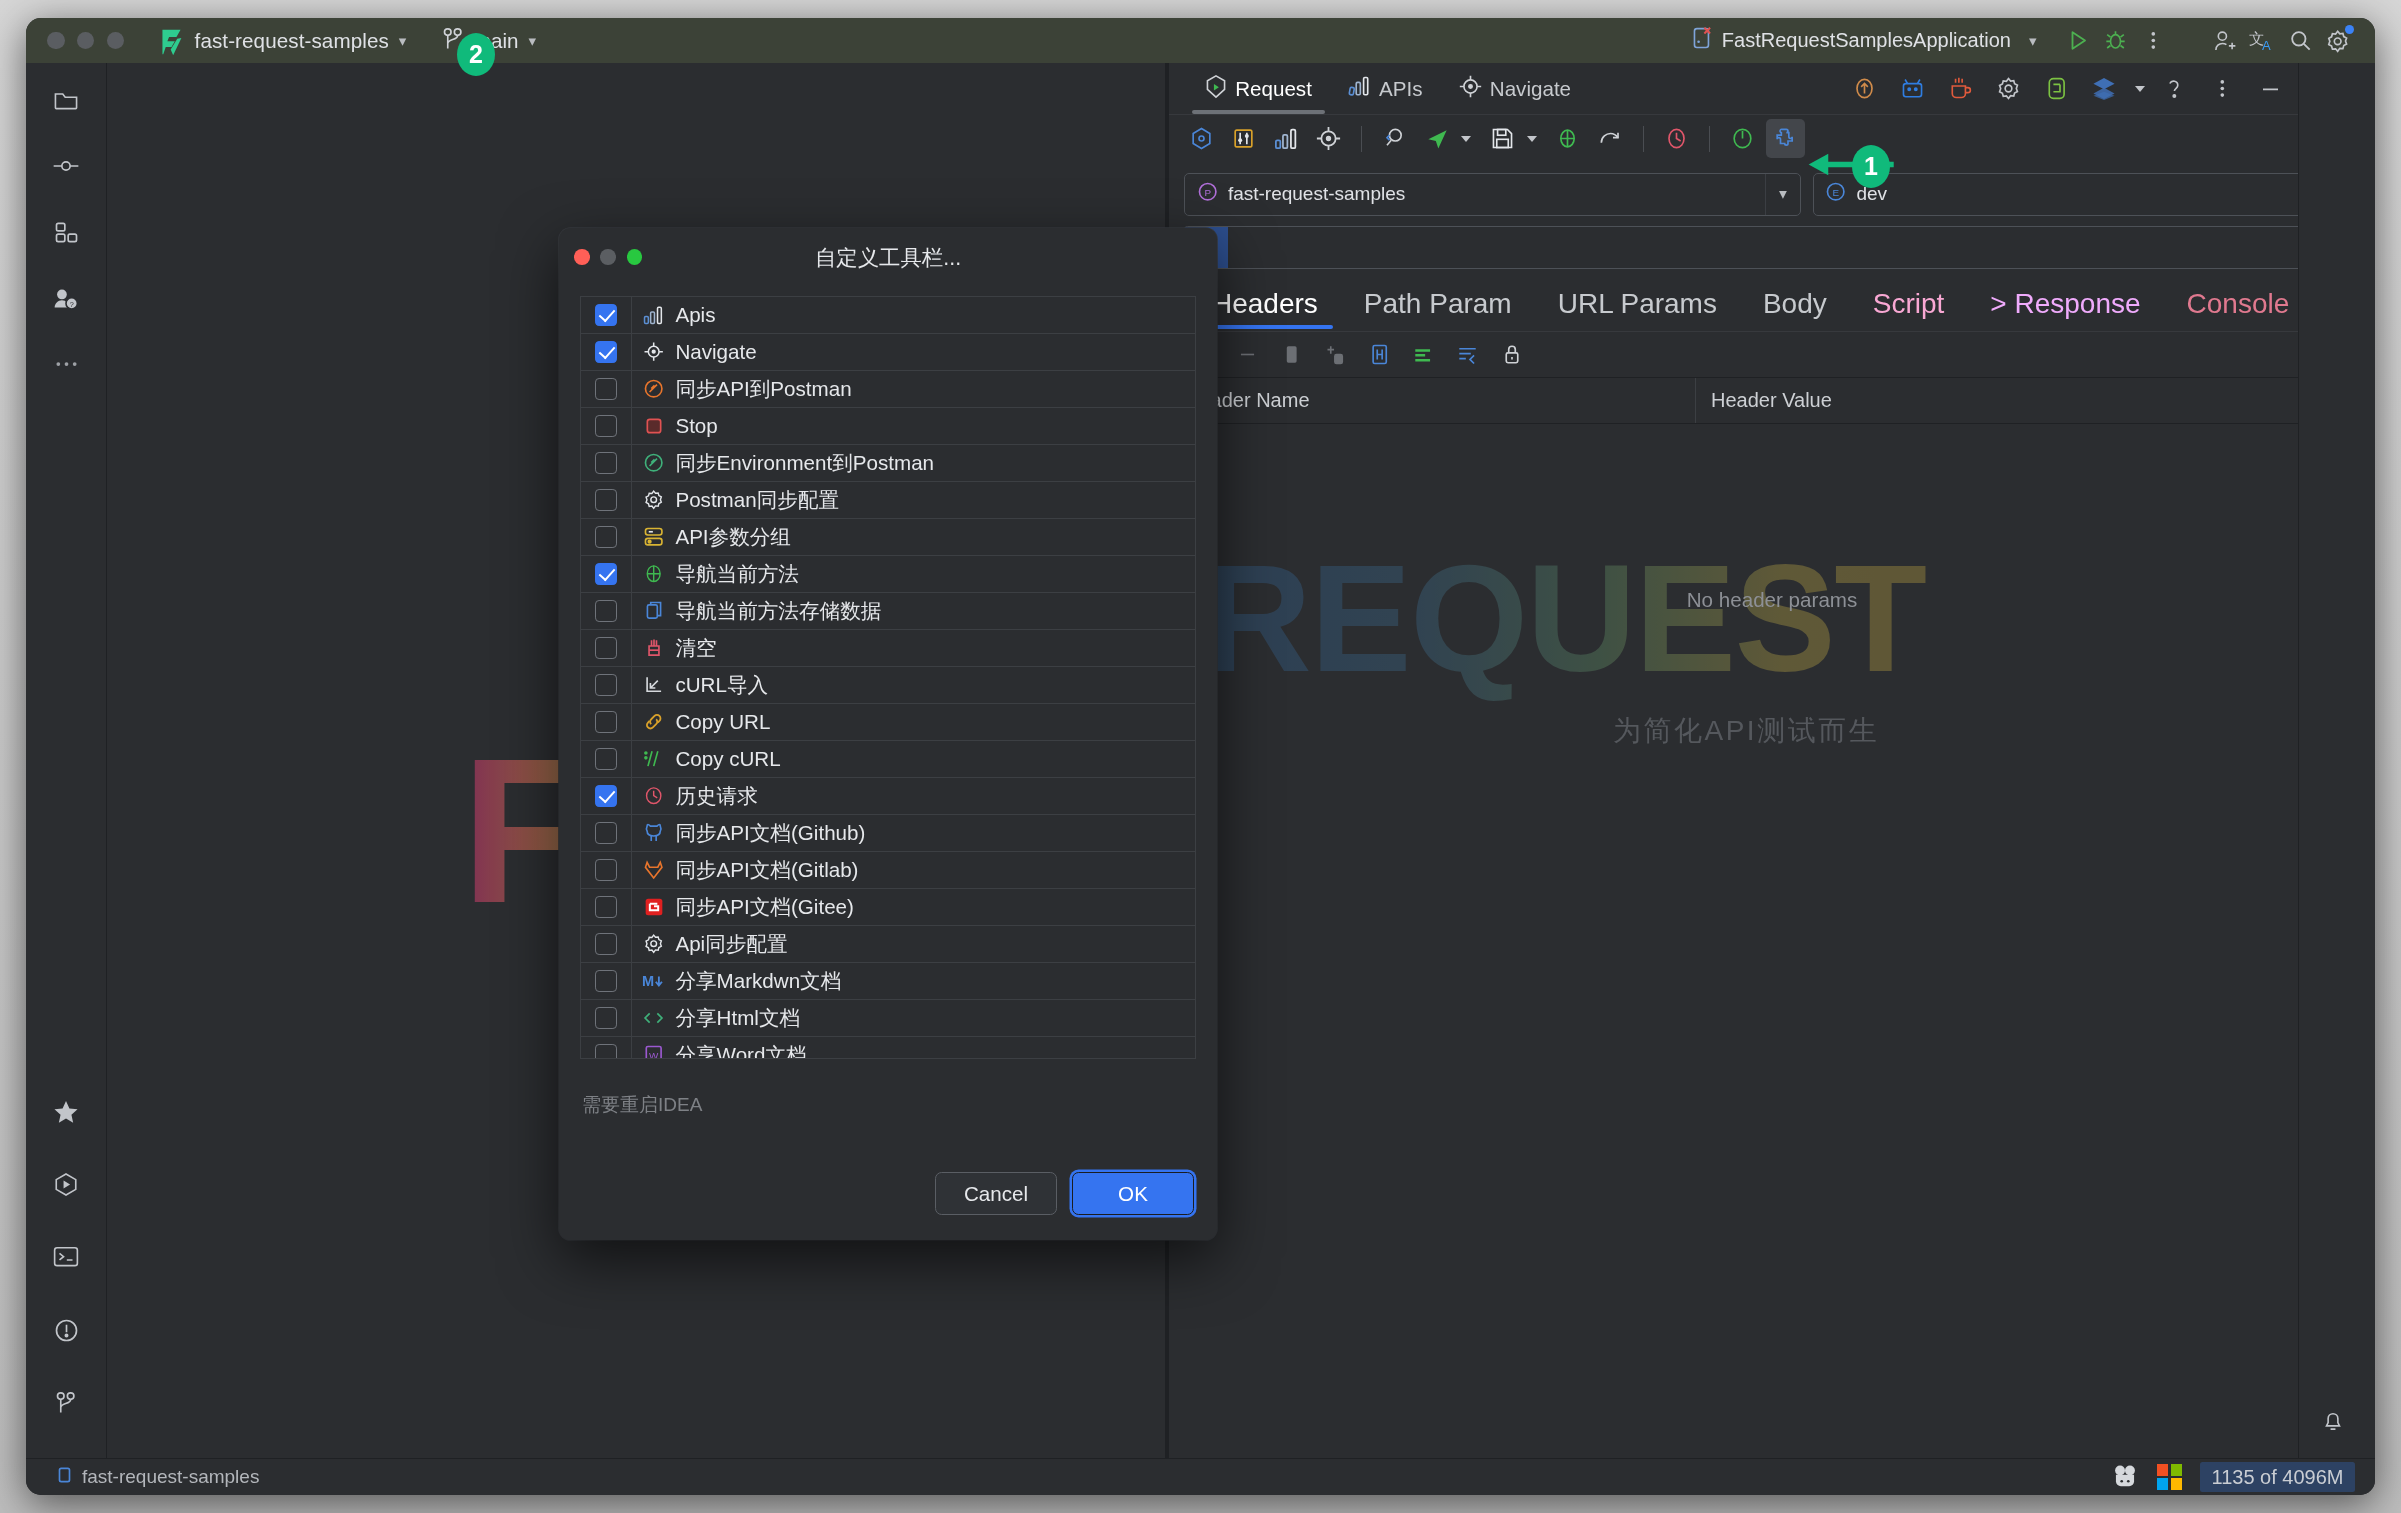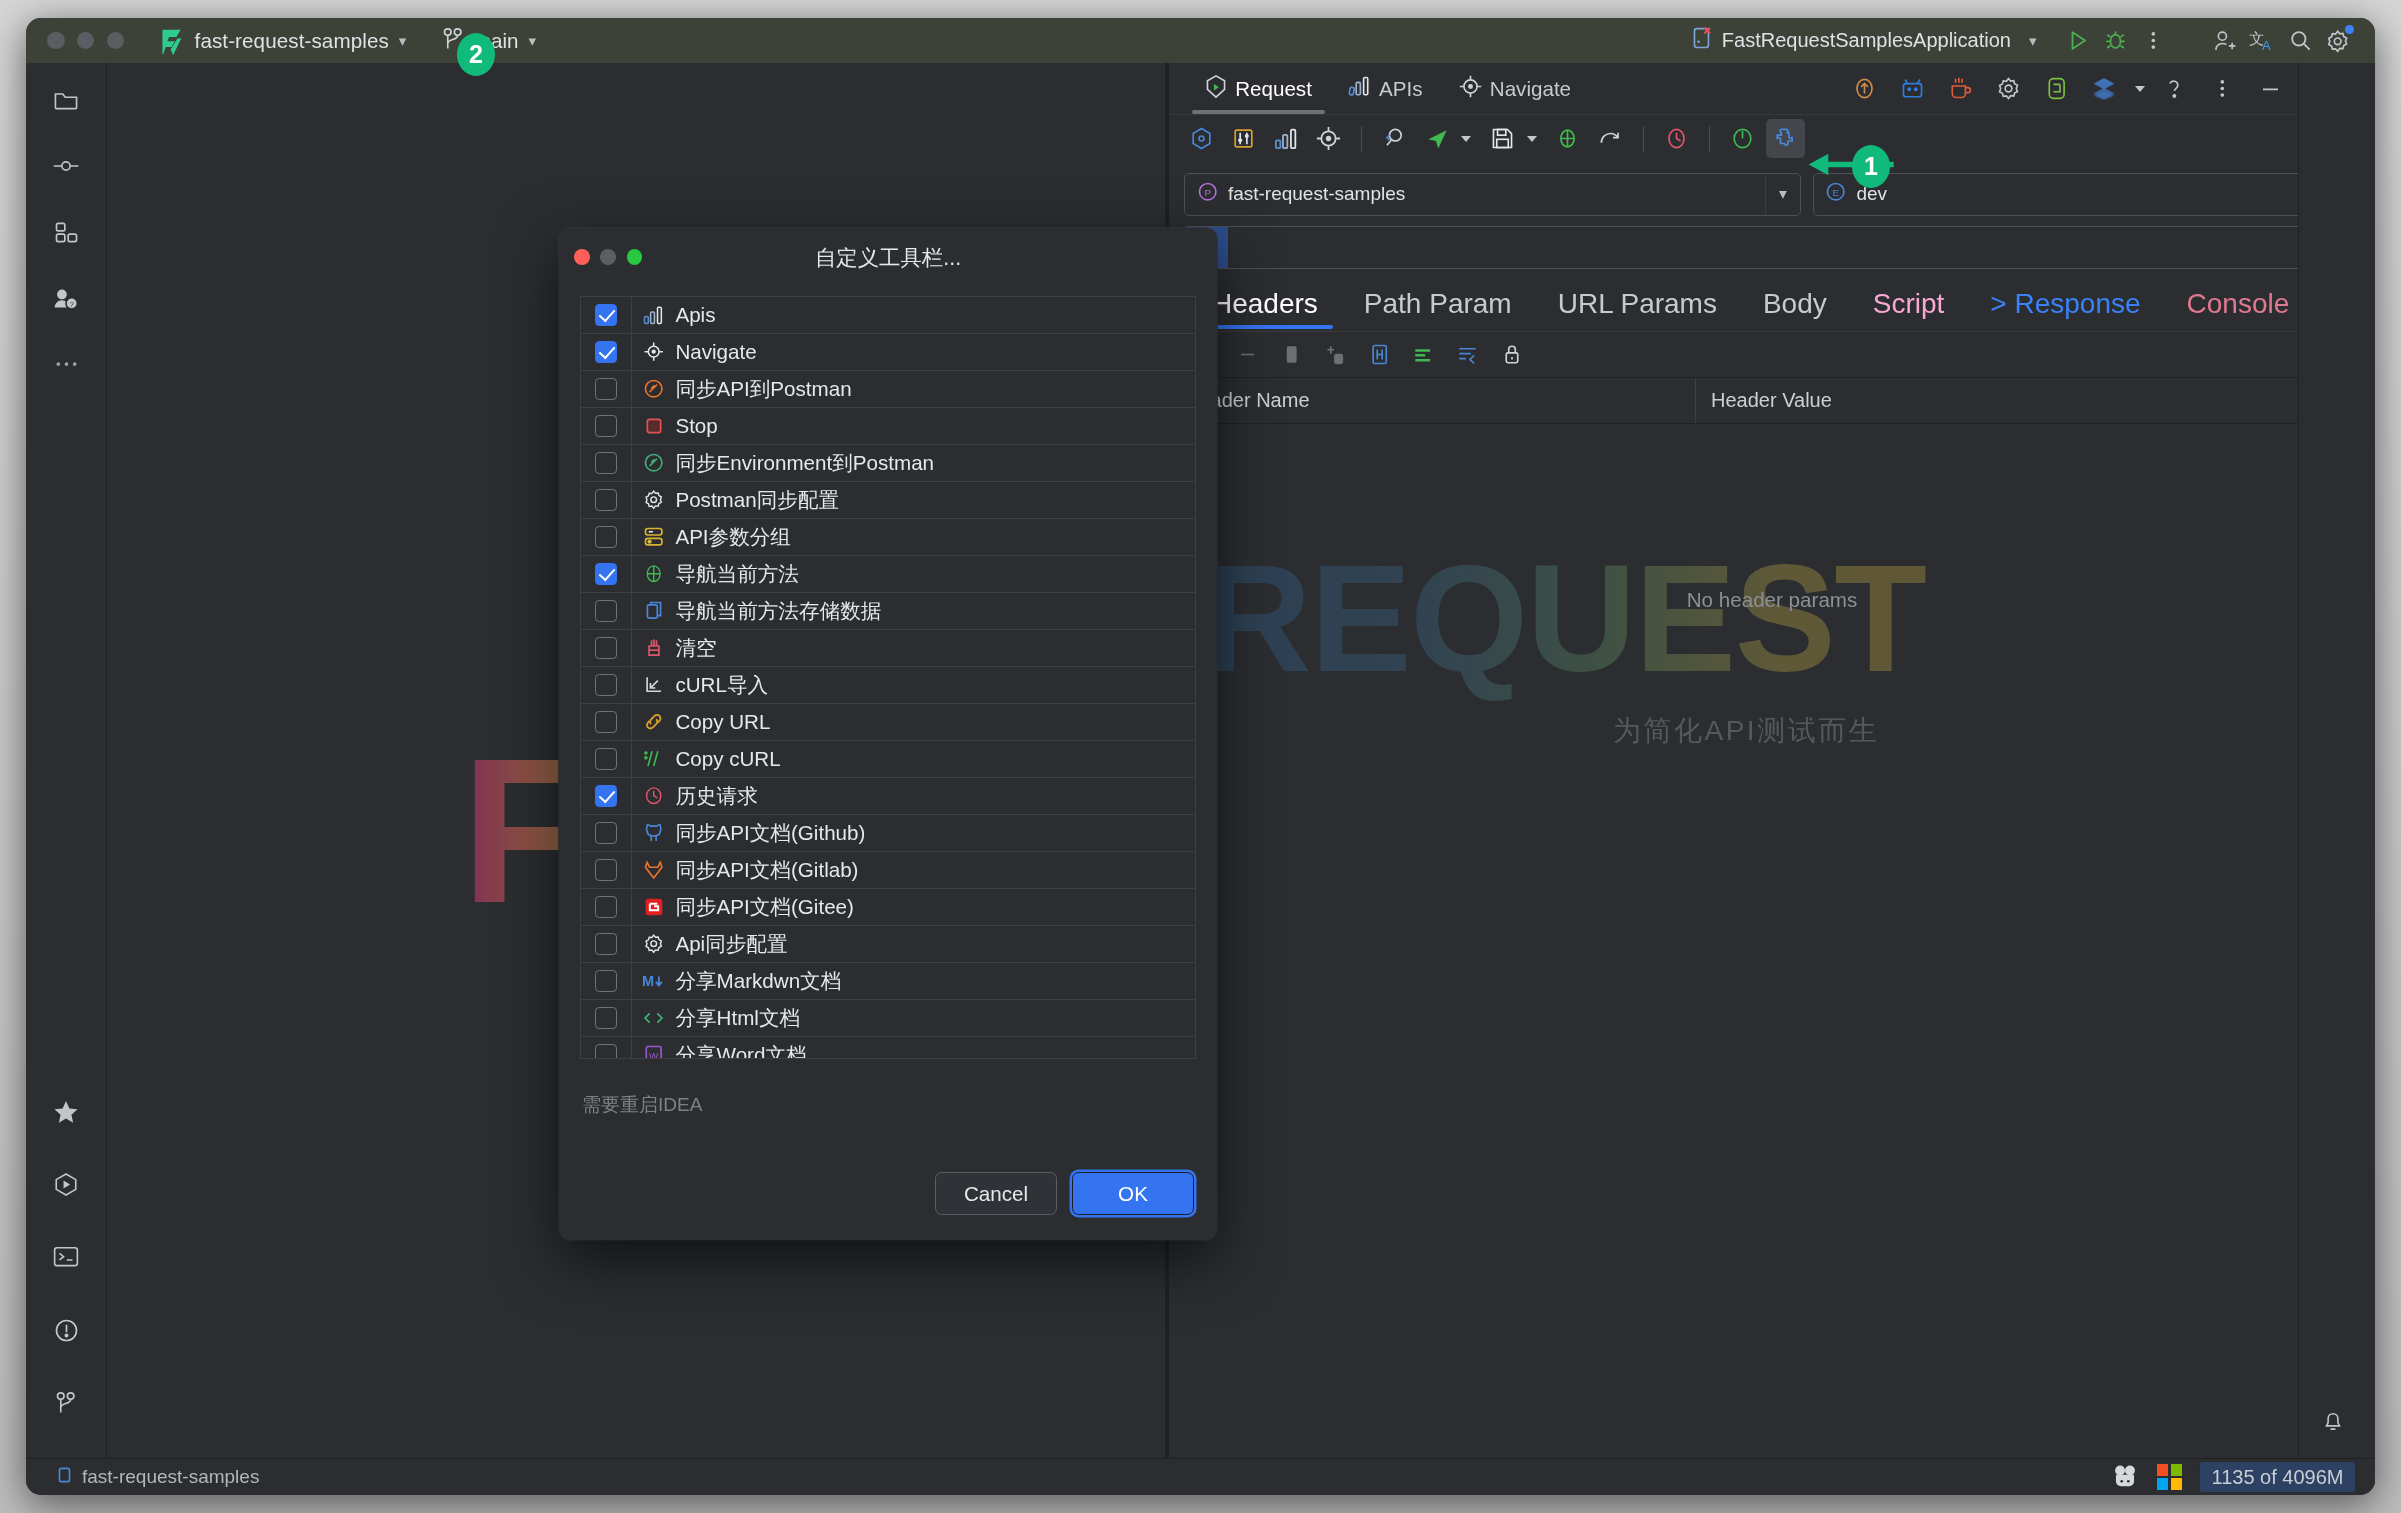--- a/index.html
+++ b/index.html
@@ -677,21 +677,21 @@
           </div>
       <div class="req-tab">
             <span>URL Params</span>
           </div>
       <div class="req-tab">
             <span>Body</span>
           </div>
       <div class="req-tab" style="color:#f9a8d4">
             <span>Script</span>
           </div>
-      <div class="req-tab" style="color:#3b82f6">
+      <div class="req-tab" style="color:#f0abfc">
             <span>&gt; Response</span>
           </div>
       <div class="req-tab" style="color:#e0798f">
             <span>Console</span>
           </div>
     </div>
 
     <div class="hdr-toolbar">
       <span class="tbi">
         <svg width="23" height="23" viewBox="0 0 28 28" stroke="#cfd2d6" stroke-width="2">

